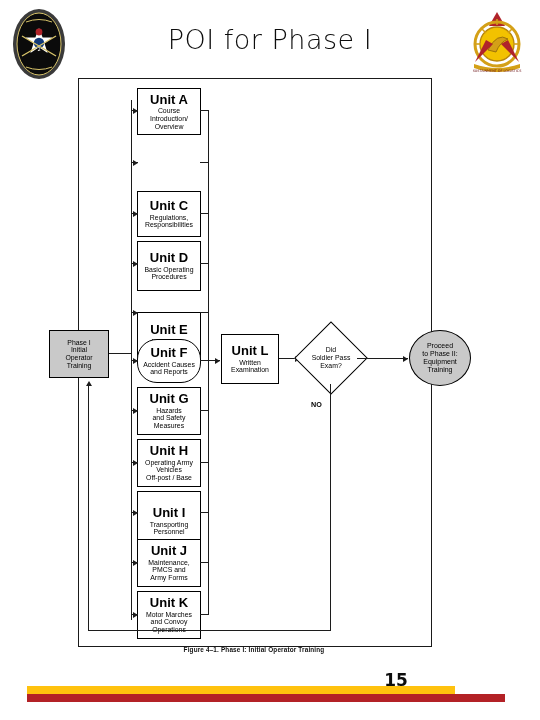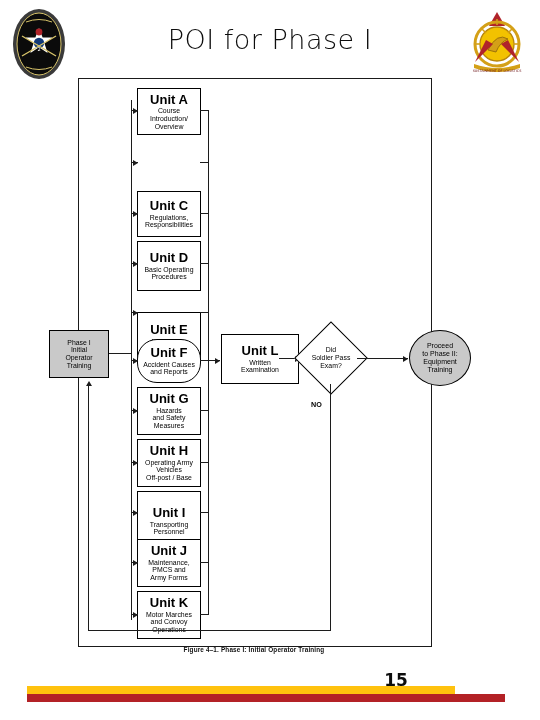--- a/index.html
+++ b/index.html
@@ -220,21 +220,21 @@
   <div class="ln h" style="left:200px;top:360px;width:9px;"></div>
   <div class="ln h" style="left:200px;top:410px;width:9px;"></div>
   <div class="ln h" style="left:200px;top:462px;width:9px;"></div>
   <div class="ln h" style="left:200px;top:512px;width:9px;"></div>
   <div class="ln h" style="left:200px;top:562px;width:9px;"></div>
   <div class="ln h" style="left:200px;top:614px;width:9px;"></div>
 
   <div class="ln h" style="left:208px;top:360px;width:12px;"></div>
   <div class="arrow-r" style="left:215px;top:357.8px;"></div>
 
-  <div class="node" style="left:221px;top:334px;width:78px;height:50px;">
+  <div class="node" style="left:221px;top:334px;width:58px;height:50px;">
     <div class="ttl">Unit L</div>
     <div class="sub">Written</div>
     <div class="sub">Examination</div>
   </div>
 
   <div class="ln h" style="left:279px;top:358px;width:21px;"></div>
   <div class="arrow-r" style="left:295px;top:355.8px;"></div>
 
   <div class="diamond-wrap" style="left:305px;top:332px;width:52px;height:52px;">
     <div class="diamond-shape"></div>

